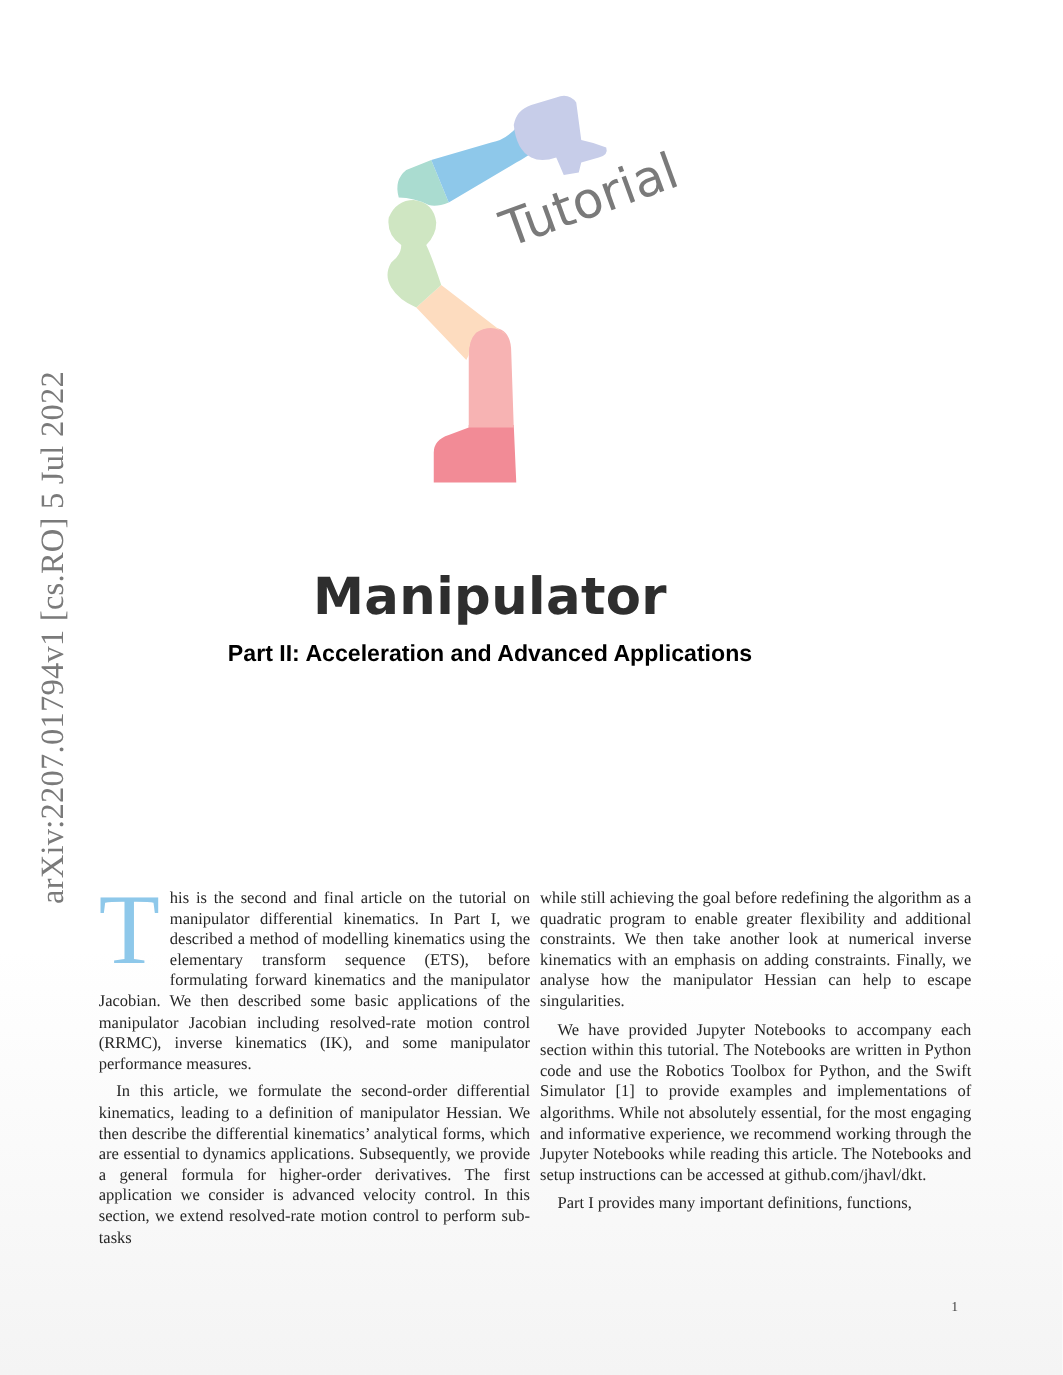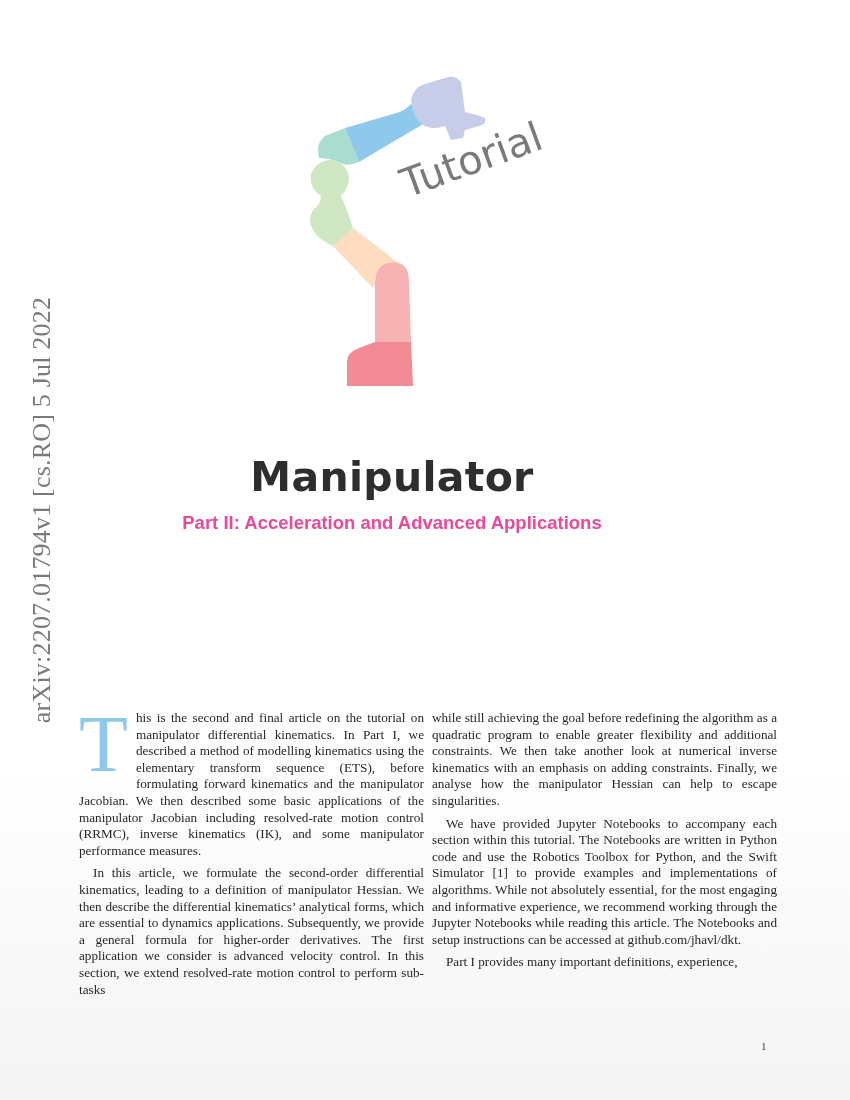--- a/index.html
+++ b/index.html
@@ -18,21 +18,21 @@
   }
   .hero { position: absolute; left: 290px; top: 70px; width: 290px; height: 330px; }
   .hero svg { width: 100%; height: 100%; }
   .title-block { position: absolute; left: 0; top: 452px; width: 784px; text-align: center; }
   .title-line {
     font-family: "DejaVu Sans", sans-serif; font-weight: bold;
     font-size: 41px; line-height: 50px; color: #2e2e2e; letter-spacing: 0.3px;
   }
   .subtitle {
     font-family: "Liberation Sans", sans-serif; font-weight: bold;
-    font-size: 18.5px; color: #ec4899; margin-top: 10px;
+    font-size: 18.5px; color: #000000; margin-top: 10px;
   }
   .authors {
     font-family: "Liberation Sans", sans-serif; font-size: 13.5px; color: #333;
     margin-top: 34px;
   }
   .column {
     position: absolute; top: 710px; width: 345px;
     font-family: "Liberation Serif", serif; font-size: 13.2px; line-height: 16.6px;
     text-align: justify; color: #262626; hyphens: auto;
   }
@@ -85,16 +85,16 @@
   <p class="first">
     <span class="dropcap">T</span>
     <span>his is the second and final article on the tutorial on manipulator differential kinematics. In Part I, we described a method of modelling kinematics using the elementary transform sequence (ETS), before formulating forward kinematics and the manipulator Jacobian. We then described some basic applications of the manipulator Jacobian including resolved-rate motion control (RRMC), inverse kinematics (IK), and some manipulator performance measures.</span>
   </p>
   <p>In this article, we formulate the second-order differential kinematics, leading to a definition of manipulator Hessian.  We then describe the differential kinematics’ analytical forms, which are essential to dynamics applications. Subsequently, we provide a general formula for higher-order derivatives.  The first application we consider is advanced velocity control. In this section, we extend resolved-rate motion control to perform sub-tasks</p>
 </div>
 
 <div class="column col-right">
   <p class="first">while still achieving the goal before redefining the algorithm as a quadratic program to enable greater flexibility and additional constraints.  We then take another look at numerical inverse kinematics with an emphasis on adding constraints. Finally, we analyse how the manipulator Hessian can help to escape singularities.</p>
   <p>We have provided Jupyter Notebooks to accompany each section within this tutorial.  The Notebooks are written in Python code and use the Robotics Toolbox for Python, and the Swift Simulator [1] to provide examples and implementations of algorithms. While not absolutely essential, for the most engaging and informative experience, we recommend working through the Jupyter Notebooks while reading this article.  The Notebooks and setup instructions can be accessed at github.com/jhavl/dkt.</p>
-  <p>Part I provides many important definitions, experience,</p>
+  <p>Part I provides many important definitions, functions,</p>
 </div>
 
 <div class="page-number">1</div>
 
 </body></html>

